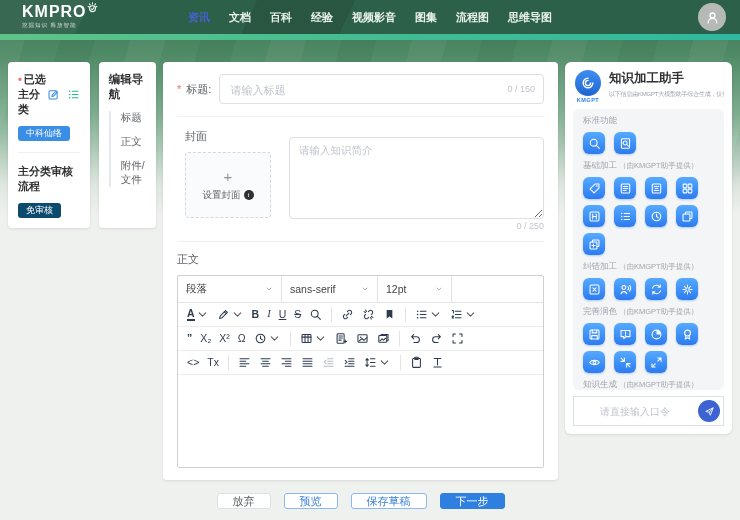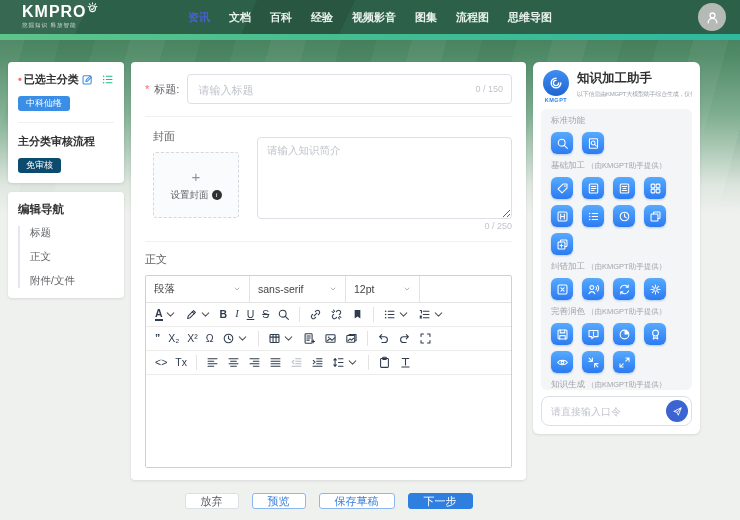--- a/index.html
+++ b/index.html
@@ -25,21 +25,21 @@
   .avatar { position:absolute; right:14px; top:3px; width:28px; height:28px; border-radius:50%; background:#b5bab6;
     display:flex; align-items:center; justify-content:center; color:#fff; cursor:pointer; }
   .avatar svg { width:15px; height:15px; }
   .header-strip { position:relative; z-index:5; height:6px; background:linear-gradient(90deg,#5ec489,#43bd92,#2fb9a0); }
 
   
   .content { position:absolute; left:0; right:0; top:40px; bottom:0; padding:22px 8px 0; display:flex; gap:7px; align-items:flex-start; }
   .card { background:#fff; border-radius:4px; box-shadow:0 1px 3px rgba(0,0,0,.10); }
 
   
-  .left-col { width:116px; flex:none; display:flex; flex-direction:column; gap:9px; }
+  .left-col { width:148px; flex:none; display:flex; flex-direction:row; gap:9px; }
   .cat-card, .nav-card { padding:10px; }
   .cat-head { display:flex; align-items:center; justify-content:space-between; }
   .cat-title { font-size:11px; font-weight:bold; color:#303133; }
   .req-star { color:#f56c6c; margin-right:2px; }
   .cat-actions { display:flex; gap:7px; }
   .icon-btn { background:none; border:none; cursor:pointer; padding:0; display:flex; }
   .icon-btn svg { width:13px; height:13px; }
   .ic-blue { color:#3a8ee6; } .ic-green { color:#1fb98c; }
   .tag { display:inline-block; margin-top:9px; color:#fff; font-size:9px; padding:3px 8px; border-radius:3px; line-height:1; }
   .tag-blue { background:#3a8ee6; cursor:pointer; }
@@ -110,21 +110,21 @@
   .ai-subtitle { font-size:6px; color:#9aa0a8; white-space:nowrap; overflow:hidden; margin-top:3px; letter-spacing:-.2px; }
   .ai-panel { background:#f4f5f7; border-radius:6px; padding:6px 10px 4px; flex:1; overflow:hidden; }
   .group-label { font-size:8.5px; color:#a0a4ab; margin:6px 0 5px; display:flex; align-items:baseline; gap:2px; white-space:nowrap; overflow:hidden; }
   .group-label .note { font-size:7.5px; }
   .icon-grid { display:flex; flex-wrap:wrap; gap:6px 9px; }
   .ai-btn { width:22px; height:22px; border-radius:6px; border:none; cursor:pointer; color:#fff;
     background:linear-gradient(180deg,#55aaff,#2d7bf0); box-shadow:0 1px 2px rgba(47,128,237,.35);
     display:flex; align-items:center; justify-content:center; }
   .ai-btn svg { width:13px; height:13px; }
   .ai-input-row { position:relative; }
-  .ai-input { width:100%; height:30px; border:1px solid #dcdfe6; border-radius:8px; padding:0 32px 0 9px; font-size:10px; color:#303133; }
+  .ai-input { width:100%; height:30px; border:1px solid #dcdfe6; border-radius:0; padding:0 32px 0 26px; font-size:10px; color:#303133; }
   .ai-send { position:absolute; right:4px; top:4px; width:22px; height:22px; border-radius:50%; background:#3c63d2; border:none;
     color:#fff; display:flex; align-items:center; justify-content:center; cursor:pointer; }
   .ai-send svg { width:11px; height:11px; }
 </style>
 </head>
 <body>
 
 <div class="page">
 
   <header class="app-header">

